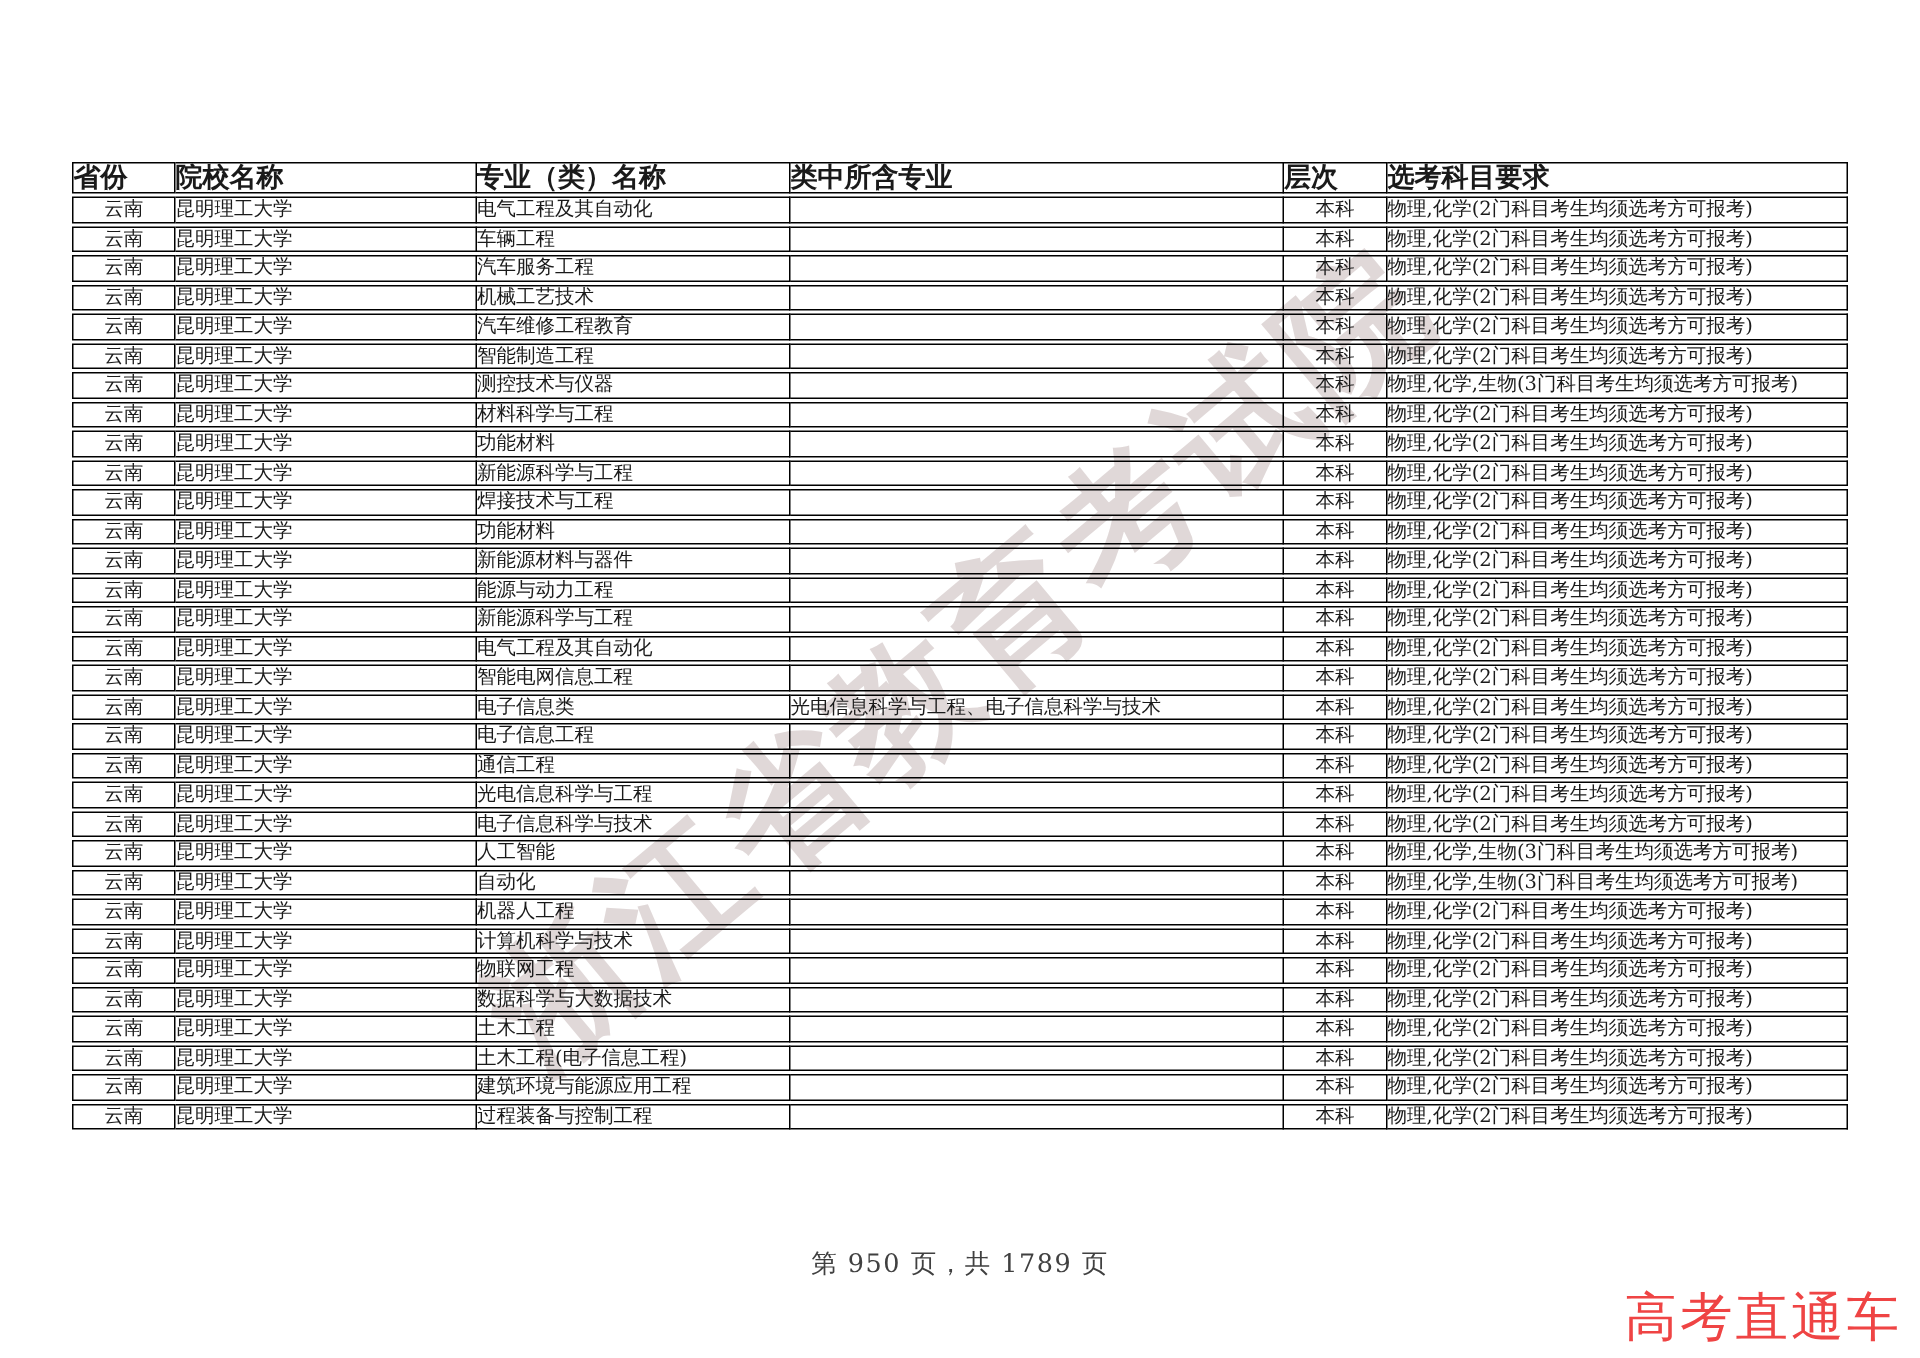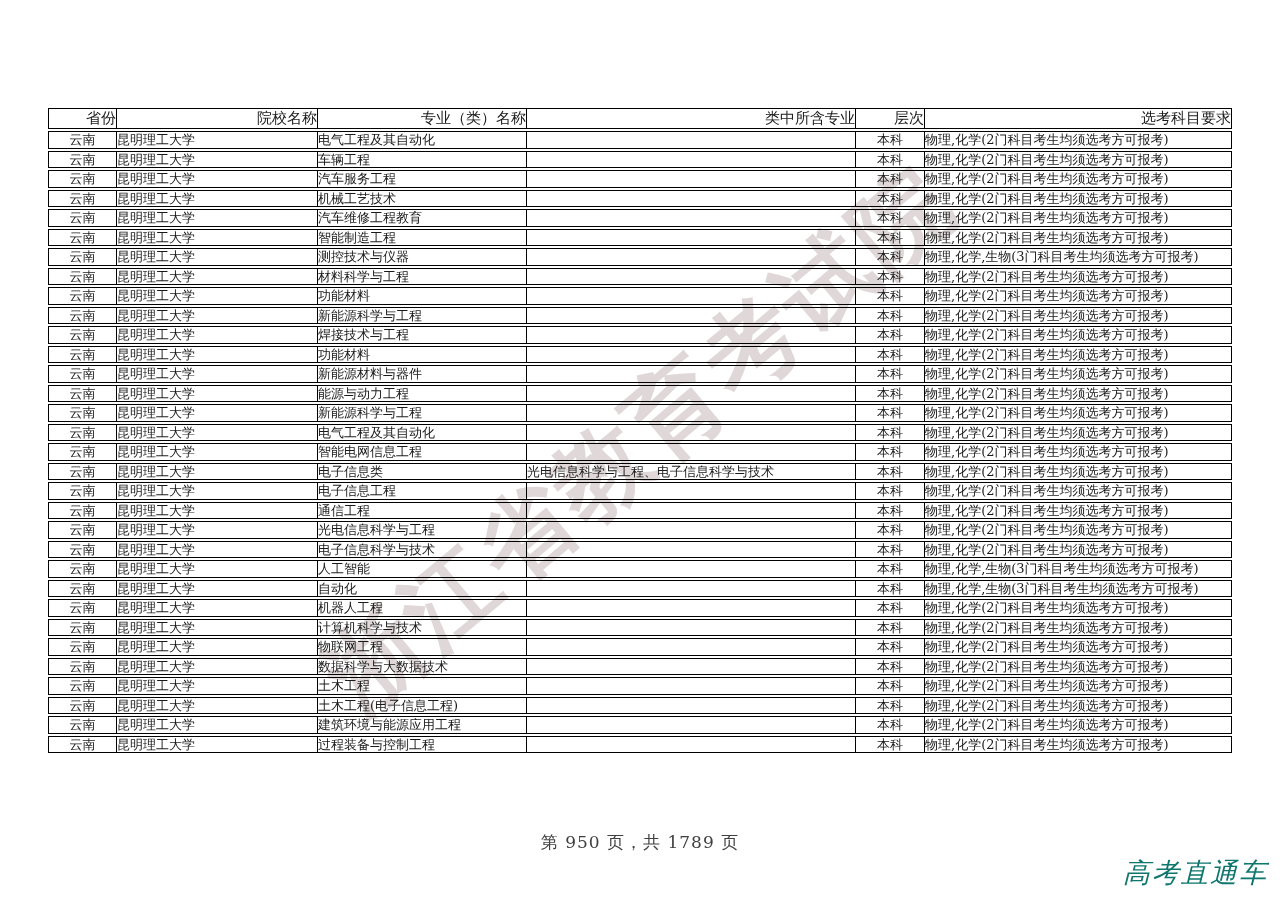--- a/index.html
+++ b/index.html
@@ -19,31 +19,31 @@
     position:absolute;left:48px;top:106px;width:1184px;
     table-layout:fixed;border-collapse:separate;border-spacing:0 2px;
     z-index:1;background:transparent;
   }
   table.grid th,table.grid td{
     border-top:1.5px solid #000;border-bottom:1.5px solid #000;border-right:1.5px solid #000;
     font-size:13px;line-height:1;vertical-align:middle;
     overflow:hidden;white-space:nowrap;padding:0;
   }
   table.grid th:first-child,table.grid td:first-child{border-left:1.5px solid #000;}
-  table.grid th{height:19px;font-weight:normal;text-align:right;font-size:15px;}
+  table.grid th{height:19px;font-weight:bold;text-align:left;font-size:18px;}
   table.grid td{height:15.5px;}
   td.c-left{text-align:left;padding-left:5px;}
   td.c-center{text-align:center;}
   .footer{
     position:absolute;left:0;top:831px;width:100%;text-align:center;
     font-size:17px;letter-spacing:1px;color:#404040;z-index:1;
   }
   .brand{
     position:absolute;right:12px;top:855px;
-    font-size:27px;color:#0f766e;letter-spacing:2px;z-index:1;font-style:italic;
+    font-size:35px;color:#ef4444;letter-spacing:2px;z-index:1;
   }
 </style>
 </head>
 <body>
 
 <div class="page">
 
   <div class="watermark">浙江省教育考试院</div>
 
   <table class="grid">

